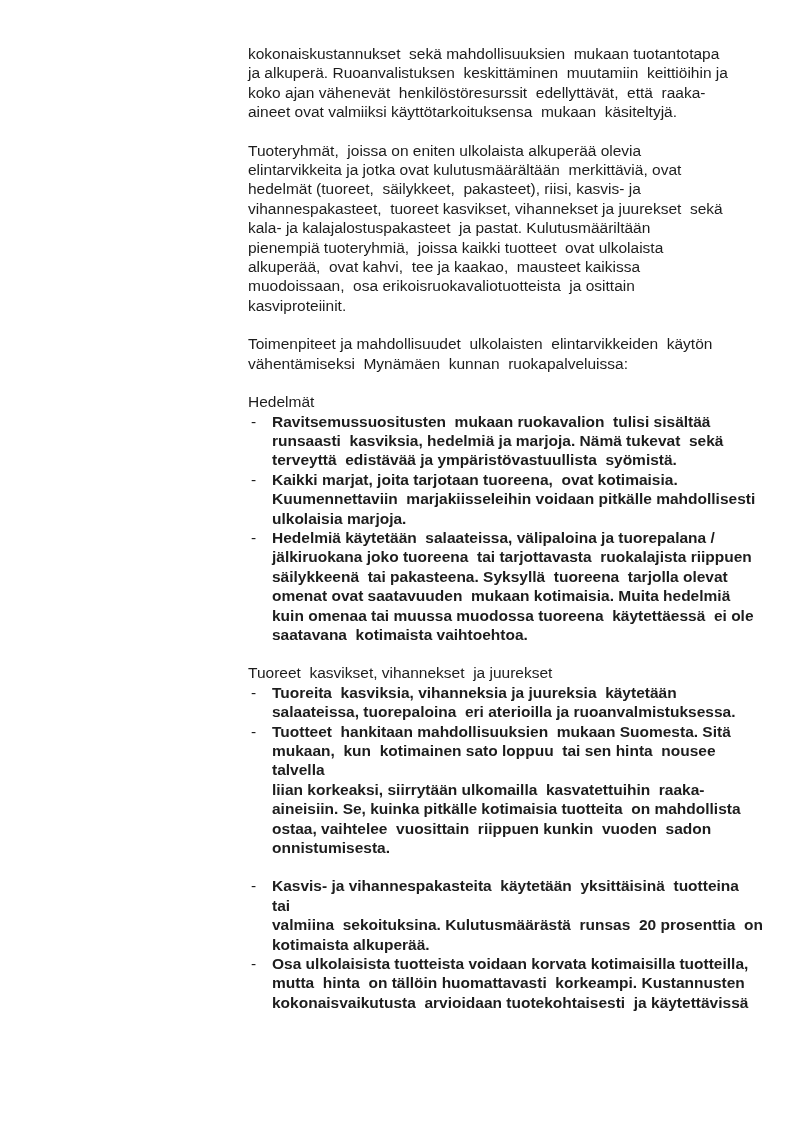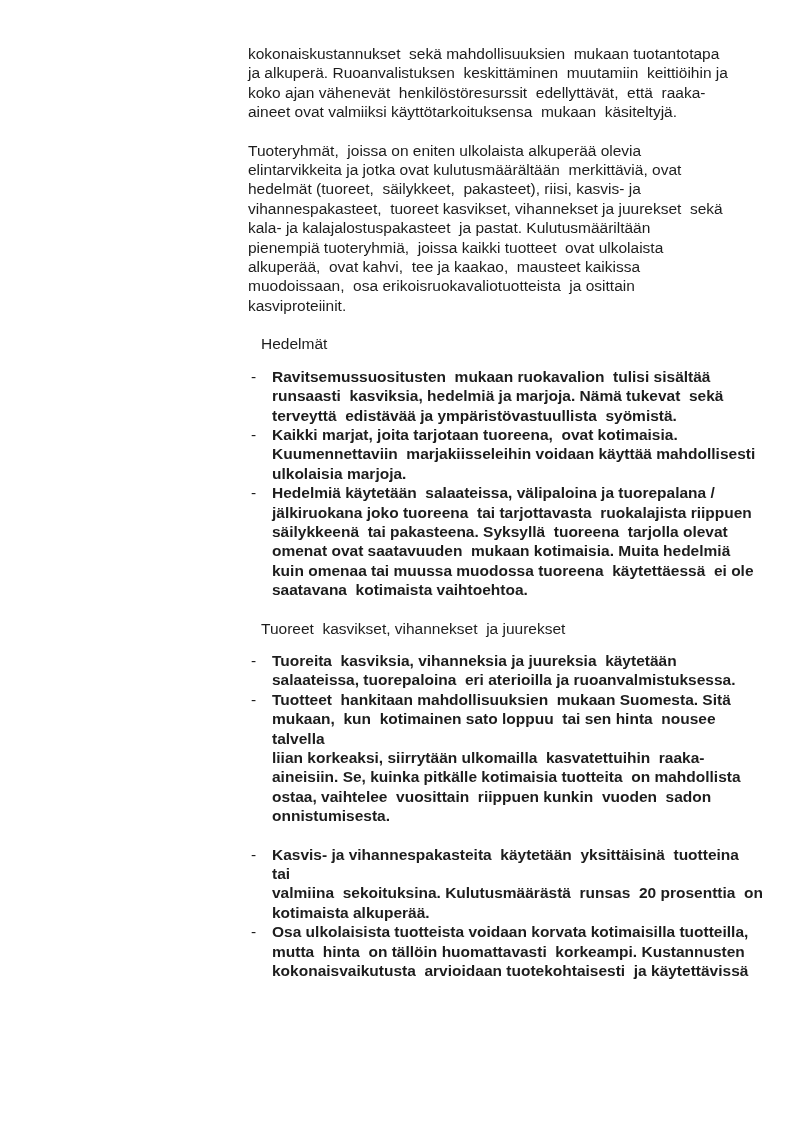--- a/index.html
+++ b/index.html
@@ -21,21 +21,21 @@
     width: 516px;
     font-size: 15.5px;
     line-height: 19.4px;
   }
   .para {
     margin: 0 0 19px 0;
     white-space: pre-wrap;
   }
   .doc-section { margin: 0; }
   .section-heading {
-    margin: 13px;
+    margin: 0;
     font-size: 15.5px;
     font-weight: 400;
     line-height: 19.4px;
     white-space: pre-wrap;
   }
   .bullet-list {
     list-style: none;
     margin: 0 0 19px 0;
     padding: 0;
   }
@@ -63,34 +63,36 @@
 aineet ovat valmiiksi käyttötarkoituksensa  mukaan  käsiteltyjä.</p>
     <p class="para">Tuoteryhmät,  joissa on eniten ulkolaista alkuperää olevia
 elintarvikkeita ja jotka ovat kulutusmäärältään  merkittäviä, ovat
 hedelmät (tuoreet,  säilykkeet,  pakasteet), riisi, kasvis- ja
 vihannespakasteet,  tuoreet kasvikset, vihannekset ja juurekset  sekä
 kala- ja kalajalostuspakasteet  ja pastat. Kulutusmääriltään
 pienempiä tuoteryhmiä,  joissa kaikki tuotteet  ovat ulkolaista
 alkuperää,  ovat kahvi,  tee ja kaakao,  mausteet kaikissa
 muodoissaan,  osa erikoisruokavaliotuotteista  ja osittain
 kasviproteiinit.</p>
+    <p class="para">Toimenpiteet ja mahdollisuudet  ulkolaisten  elintarvikkeiden  käytön
+vähentämiseksi  Mynämäen  kunnan  ruokapalveluissa:</p>
 
     <section class="doc-section">
       <h2 class="section-heading">Hedelmät</h2>
       <ul class="bullet-list">
         <li class="bullet-item">
           <span class="bullet-marker">-</span>
           <span class="bullet-text">Ravitsemussuositusten  mukaan ruokavalion  tulisi sisältää
 runsaasti  kasviksia, hedelmiä ja marjoja. Nämä tukevat  sekä
 terveyttä  edistävää ja ympäristövastuullista  syömistä.</span>
         </li>
         <li class="bullet-item">
           <span class="bullet-marker">-</span>
           <span class="bullet-text">Kaikki marjat, joita tarjotaan tuoreena,  ovat kotimaisia.
-Kuumennettaviin  marjakiisseleihin voidaan käyttää mahdollisesti
+Kuumennettaviin  marjakiisseleihin voidaan pitkälle mahdollisesti
 ulkolaisia marjoja.</span>
         </li>
         <li class="bullet-item">
           <span class="bullet-marker">-</span>
           <span class="bullet-text">Hedelmiä käytetään  salaateissa, välipaloina ja tuorepalana /
 jälkiruokana joko tuoreena  tai tarjottavasta  ruokalajista riippuen
 säilykkeenä  tai pakasteena. Syksyllä  tuoreena  tarjolla olevat
 omenat ovat saatavuuden  mukaan kotimaisia. Muita hedelmiä
 kuin omenaa tai muussa muodossa tuoreena  käytettäessä  ei ole
 saatavana  kotimaista vaihtoehtoa.</span>

